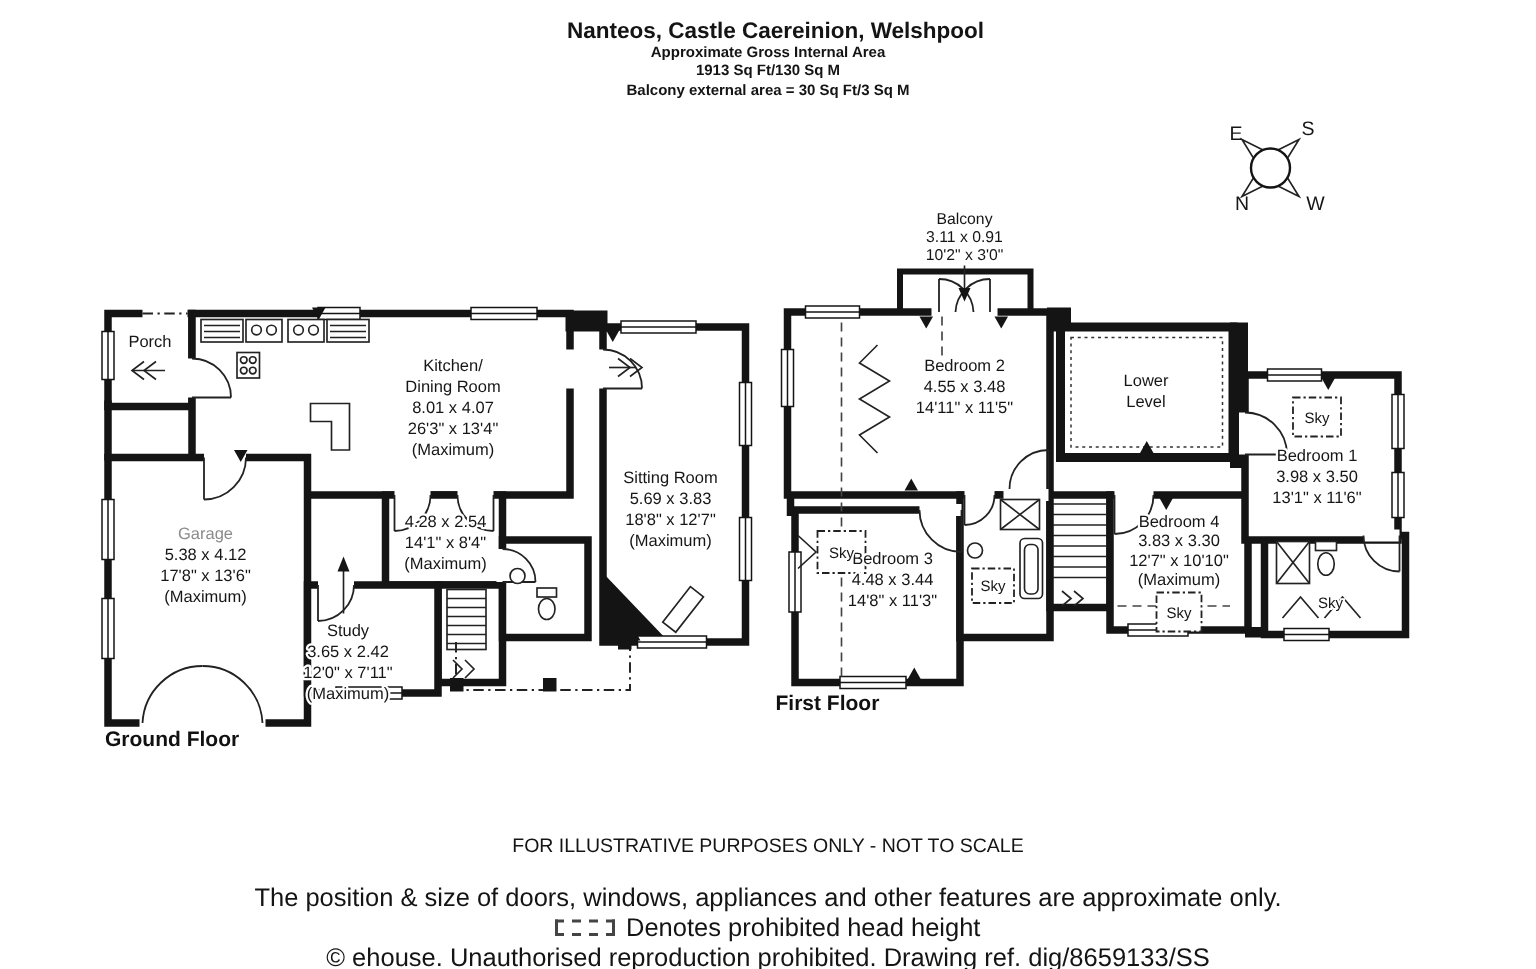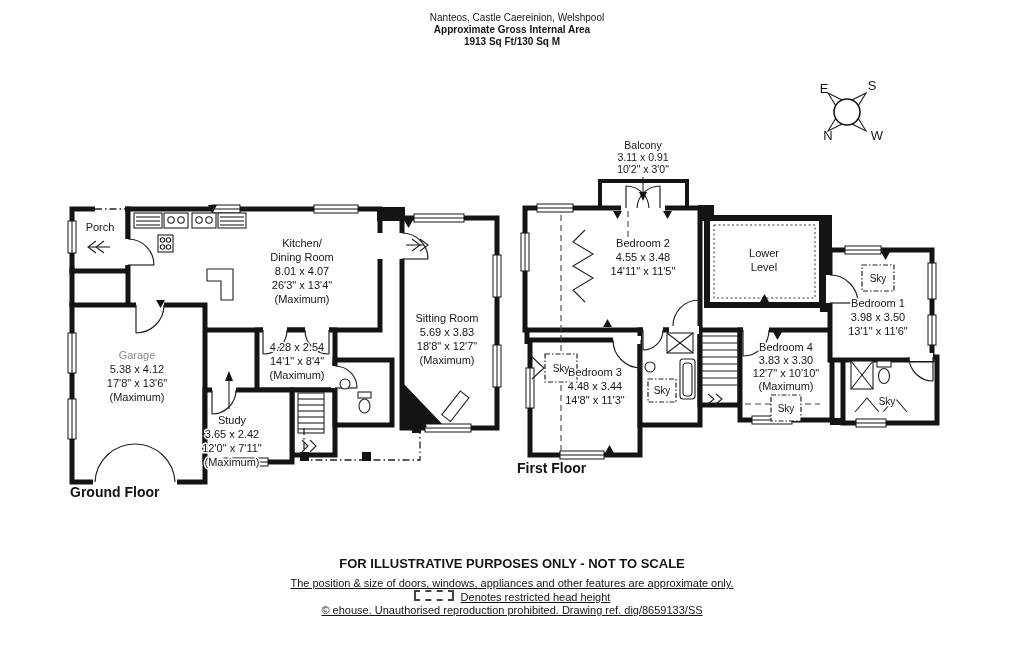--- a/index.html
+++ b/index.html
@@ -1,23 +1,23 @@
 <!DOCTYPE html>
 <html><head>
 <meta charset="utf-8">
 <style>
   html,body{margin:0;padding:0;background:#fff;}
   .page{position:relative;width:1024px;height:646px;background:#fff;overflow:hidden;
         font-family:"Liberation Sans",sans-serif;color:#141414;}
   .hdr{position:absolute;left:0;right:0;top:12px;text-align:center;line-height:1.22;}
-  .hdr .h1{font-size:10px;font-weight:normal;padding-left:10px;}
+  .hdr .h1{font-size:15px;font-weight:bold;padding-left:10px;}
   .hdr .h2{font-size:10px;font-weight:bold;}
   .ftr{position:absolute;left:0;right:0;top:556px;text-align:center;line-height:1.18;}
-  .ftr .f1{font-size:13px;font-weight:bold;margin-bottom:6px;}
-  .ftr .f2{font-size:11px;text-decoration:underline;}
+  .ftr .f1{font-size:13px;font-weight:normal;margin-bottom:18px;}
+  .ftr .f2{font-size:17px;}
   .dashsym{display:inline-block;width:36px;height:7px;border:2px dashed #444;
            margin-right:7px;vertical-align:0px;}
   svg{position:absolute;overflow:visible;}
   .room{fill:#fff;stroke:#141414;stroke-width:5;}
   .room6{fill:#fff;stroke:#141414;stroke-width:6;}
   .bal{fill:#fff;stroke:#141414;stroke-width:4;}
   .wallseg{stroke:#141414;stroke-width:5;fill:none;}
   .gap{fill:#fff;stroke:none;}
   .blk{fill:#141414;stroke:none;}
   .door{fill:none;stroke:#222;stroke-width:1.2;}
@@ -40,20 +40,21 @@
 </style>
 </head>
 <body>
 
 <div class="page">
 
   <div class="hdr">
     <div class="h1">Nanteos, Castle Caereinion, Welshpool</div>
     <div class="h2">Approximate Gross Internal Area</div>
     <div class="h2">1913 Sq Ft/130 Sq M</div>
+    <div class="h2">Balcony external area = 30 Sq Ft/3 Sq M</div>
   </div>
 
   <svg style="left:795px;top:72px;" width="110" height="80" viewBox="0 0 110 80">
     <polygon class="fix" points="33,21 41,34 47,28"></polygon>
     <polygon class="fix" points="71,21 57,28 63,34"></polygon>
     <polygon class="fix" points="33,59 41,46 47,52"></polygon>
     <polygon class="fix" points="71,59 63,46 57,52"></polygon>
     <circle cx="52" cy="40" r="13" style="fill:#fff;stroke:#141414;stroke-width:1.6"></circle>
     <text class="cmp" x="29" y="21">E</text>
     <text class="cmp" x="77" y="18">S</text>
@@ -433,18 +434,18 @@
     <text class="skytext" x="147" y="259">Sky</text>
     <text class="skytext" x="271" y="277">Sky</text>
     <text class="skytext" x="372" y="270">Sky</text>
     <text class="fl" x="2" y="338">First Floor</text>
   </svg>
 
   <div class="ftr">
     <div class="f1">FOR ILLUSTRATIVE PURPOSES ONLY - NOT TO SCALE</div>
     <div class="f2">The position &amp; size of doors, windows, appliances and other features are approximate only.</div>
     <div class="f2">
-      <span class="dashsym"></span><span>Denotes restricted head height</span>
+      <span class="dashsym"></span><span>Denotes prohibited head height</span>
     </div>
     <div class="f2">© ehouse. Unauthorised reproduction prohibited. Drawing ref. dig/8659133/SS</div>
   </div>
 
 </div>
 
 </body></html>

